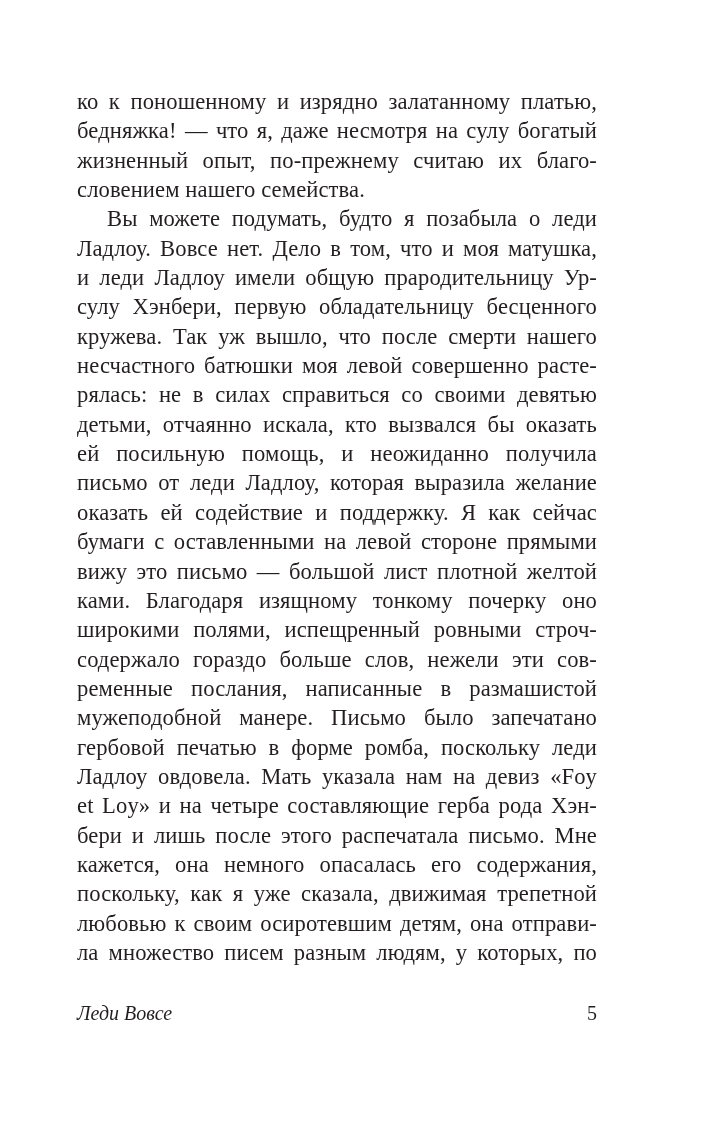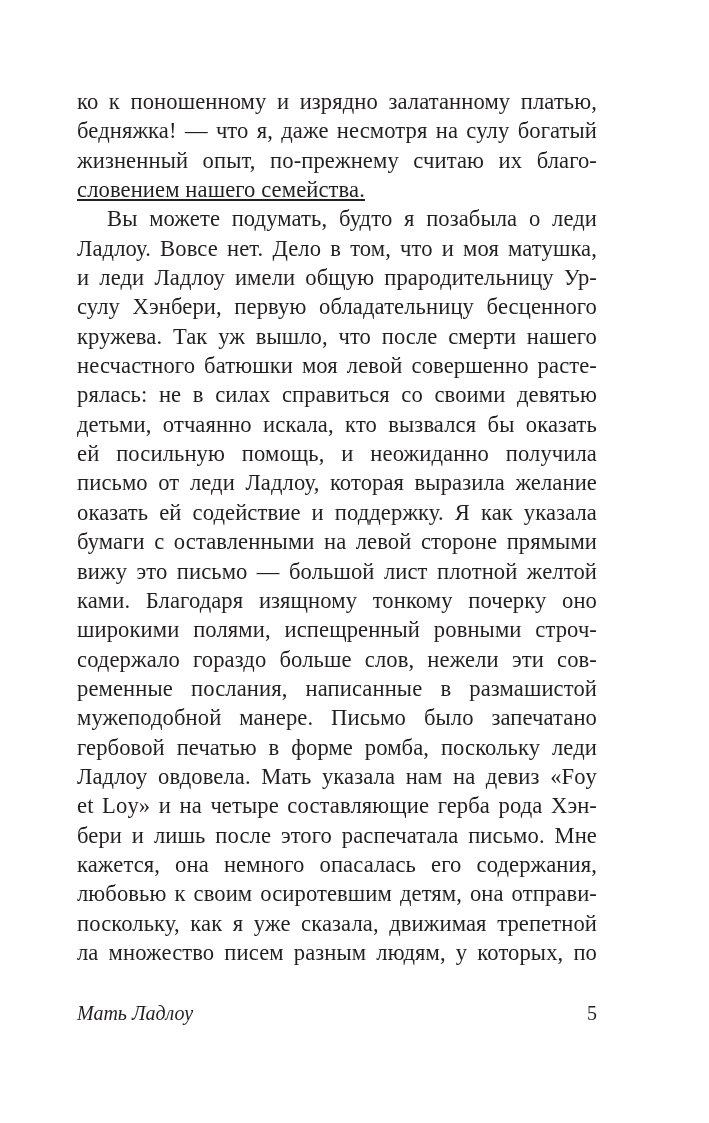--- a/index.html
+++ b/index.html
@@ -33,21 +33,20 @@
       height: 29.35px;
       line-height: 29.35px;
       font-size: 22.6px;
       white-space: nowrap;
       text-align: justify;
       text-align-last: justify;
       letter-spacing: 0.1px;
     }
     .line.last {
       text-align-last: left;
-      text-decoration: underline;
     }
     .line.indent {
       padding-left: 30px;
     }
     .footer {
       position: absolute;
       left: 77px;
       top: 1000px;
       width: 520px;
       height: 26px;
@@ -80,35 +79,35 @@
     <span class="line indent">Вы можете подумать, будто я позабыла о леди</span>
     <span class="line">Ладлоу. Вовсе нет. Дело в том, что и моя матушка,</span>
     <span class="line">и леди Ладлоу имели общую прародительницу Ур-</span>
     <span class="line">сулу Хэнбери, первую обладательницу бесценного</span>
     <span class="line">кружева. Так уж вышло, что после смерти нашего</span>
     <span class="line">несчастного батюшки моя левой совершенно расте-</span>
     <span class="line">рялась: не в силах справиться со своими девятью</span>
     <span class="line">детьми, отчаянно искала, кто вызвался бы оказать</span>
     <span class="line">ей посильную помощь, и неожиданно получила</span>
     <span class="line">письмо от леди Ладлоу, которая выразила желание</span>
-    <span class="line">оказать ей содействие и поддержку. Я как указала</span>
+    <span class="line">оказать ей содействие и поддержку. Я как сейчас</span>
     <span class="line">бумаги с оставленными на левой стороне прямыми</span>
     <span class="line">вижу это письмо — большой лист плотной желтой</span>
     <span class="line">ками. Благодаря изящному тонкому почерку оно</span>
     <span class="line">широкими полями, испещренный ровными строч-</span>
     <span class="line">содержало гораздо больше слов, нежели эти сов-</span>
     <span class="line">ременные послания, написанные в размашистой</span>
     <span class="line">мужеподобной манере. Письмо было запечатано</span>
     <span class="line">гербовой печатью в форме ромба, поскольку леди</span>
     <span class="line">Ладлоу овдовела. Мать указала нам на девиз «Foy</span>
     <span class="line">et Loy» и на четыре составляющие герба рода Хэн-</span>
     <span class="line">бери и лишь после этого распечатала письмо. Мне</span>
     <span class="line">кажется, она немного опасалась его содержания,</span>
+    <span class="line">поскольку, как я уже сказала, движимая трепетной</span>
     <span class="line">любовью к своим осиротевшим детям, она отправи-</span>
-    <span class="line">поскольку, как я уже сказала, движимая трепетной</span>
     <span class="line">ла множество писем разным людям, у которых, по</span>
   </div>
 
   <div class="footer">
-    <span class="running-title">Мать Ладлоу</span>
+    <span class="running-title">Леди Вовсе</span>
     <span class="page-number">5</span>
   </div>
 </div>
 
 </body></html>

